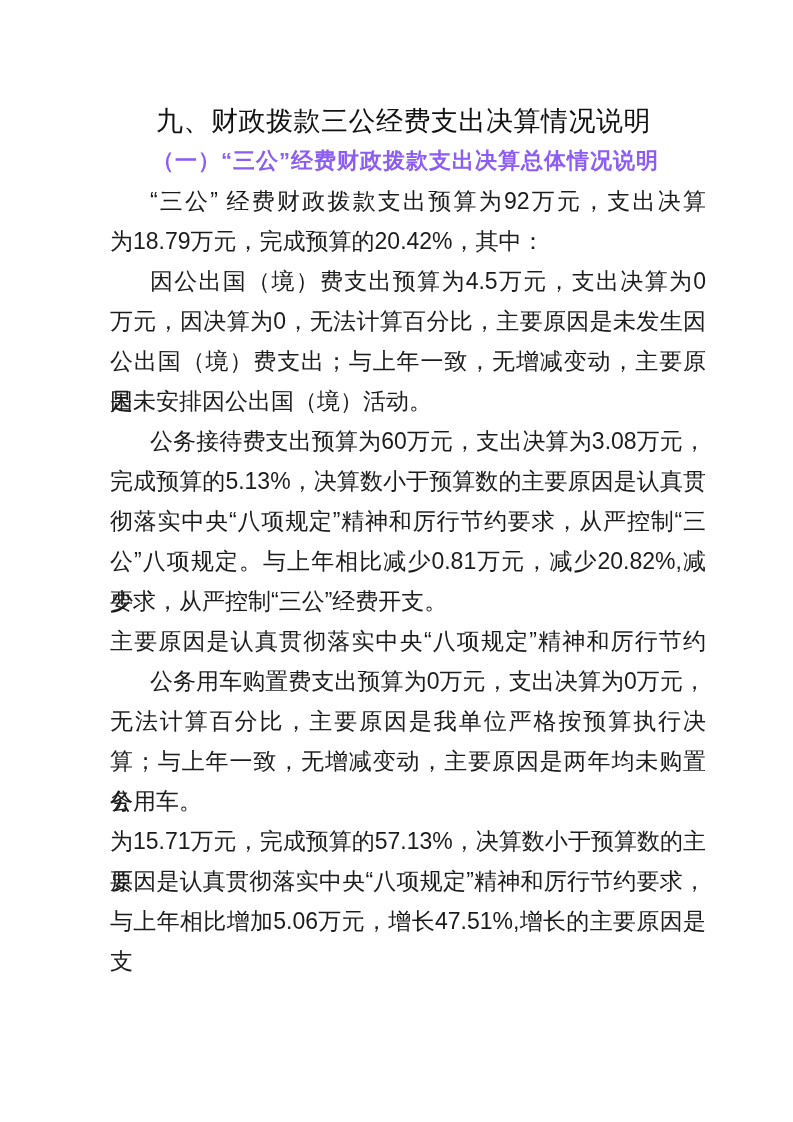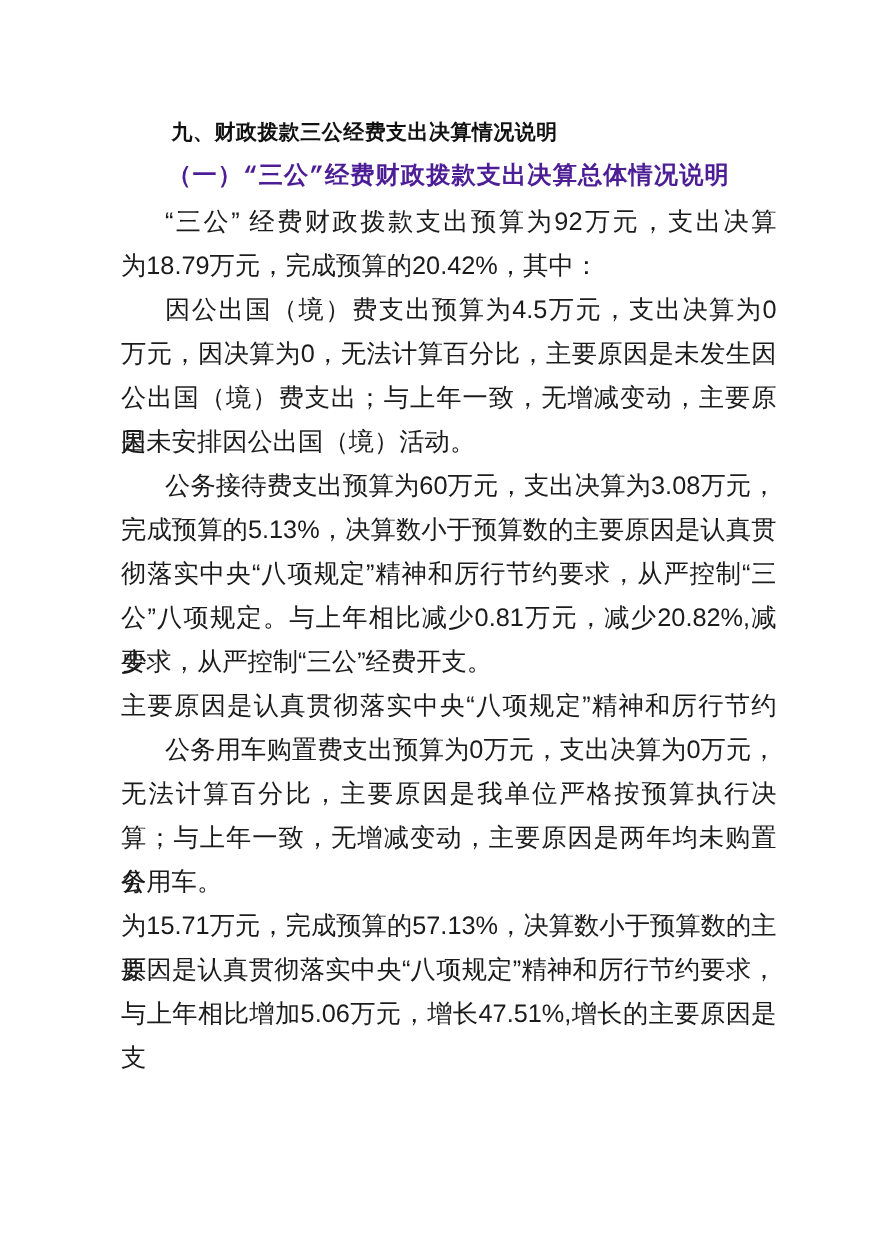--- a/index.html
+++ b/index.html
@@ -32,37 +32,37 @@
     overflow: visible;
   }
   .line.fill {
     text-align-last: justify;
   }
   .line.indent {
     text-indent: 40px;
   }
   .heading-1 {
     font-family: "Liberation Sans", "DejaVu Sans", sans-serif;
-    font-weight: bold;
-    font-size: 19px;
+    font-weight: normal;
+    font-size: 27px;
     line-height: 40px;
     height: 40px;
     text-indent: 46px;
     letter-spacing: 0.5px;
     color: #111111;
   }
   .heading-2 {
-    font-family: Liberation Mono, monospace;
+    font-family: Liberation Sans, sans-serif;
     font-weight: bold;
     font-size: 22px;
     line-height: 40px;
     height: 40px;
     text-indent: 42px;
     letter-spacing: 1px;
-    color: #4c1d95;
+    color: #8b5cf6;
   }
   .para {
     margin: 0;
     padding: 0;
   }
 </style>
 </head>
 <body>
 
 <div class="page">

